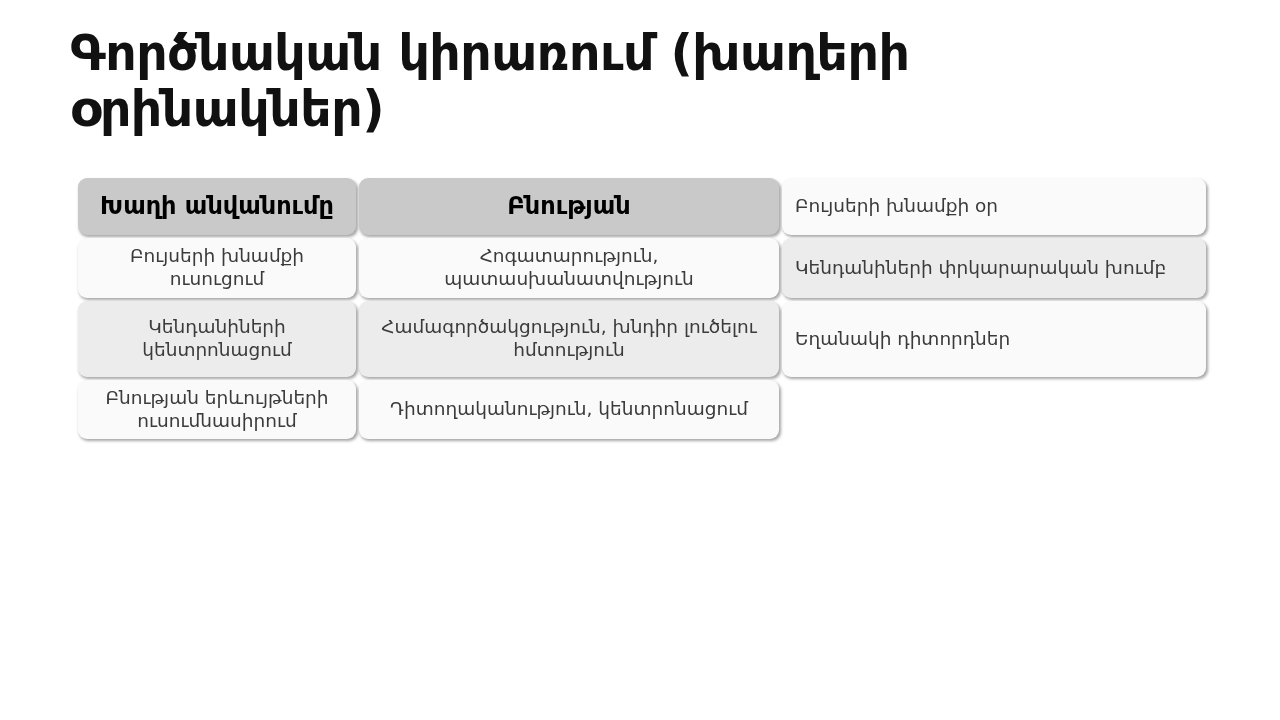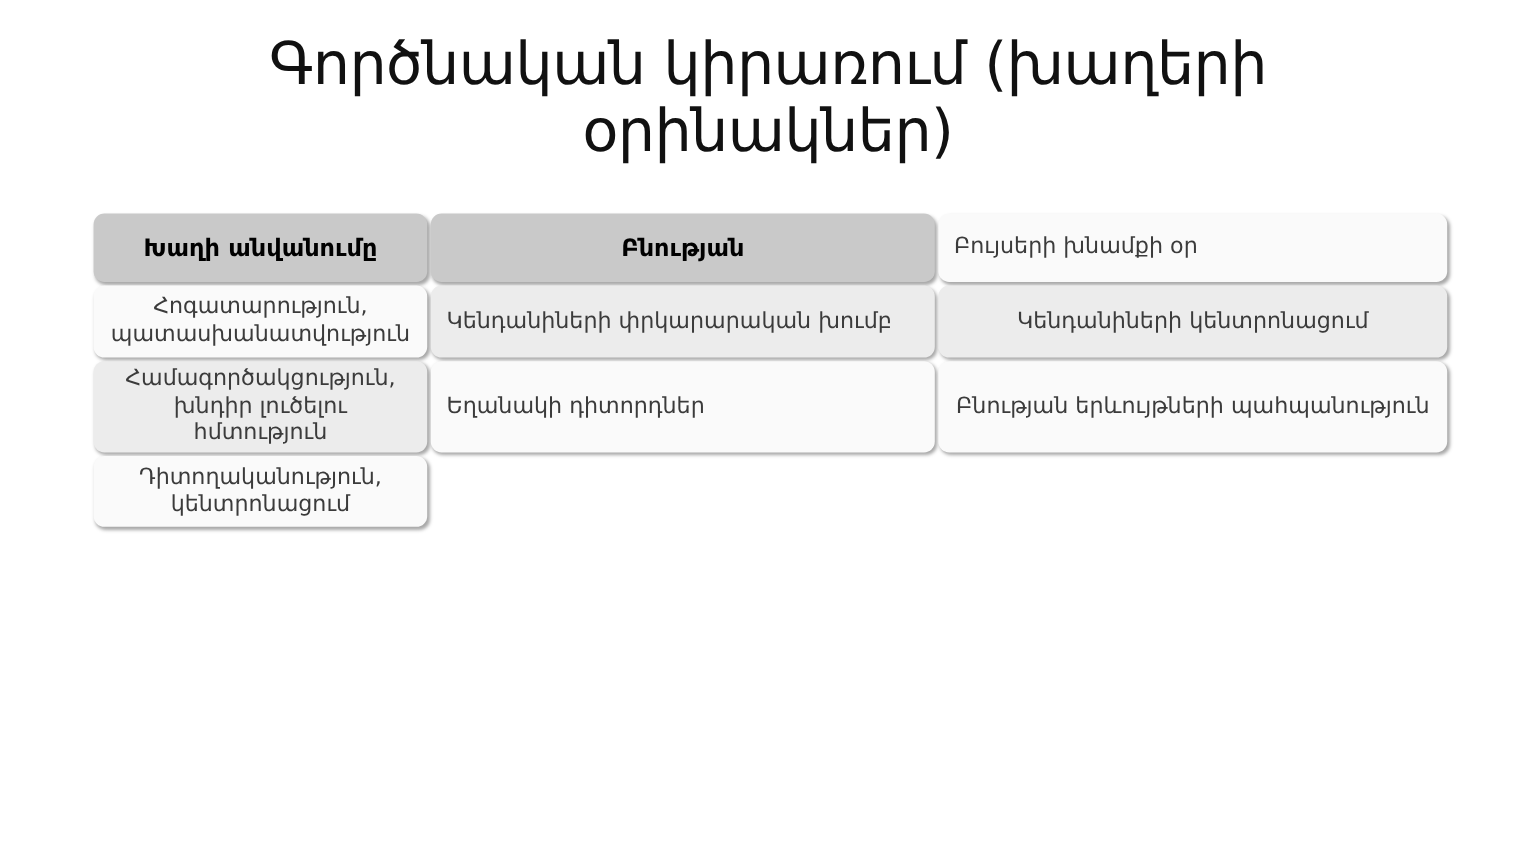--- a/index.html
+++ b/index.html
@@ -13,24 +13,24 @@
   }
   .slide {
     position: relative;
     width: 1280px;
     height: 720px;
     background: #ffffff;
   }
   .title {
     margin: 0;
     padding: 26px 70px 0 70px;
-    text-align: center;
+    text-align: left;
     font-size: 49px;
     line-height: 1.15;
-    font-weight: normal;
+    font-weight: bold;
     color: #111111;
     letter-spacing: -0.5px;
   }
   .table {
     position: absolute;
     left: 78px;
     top: 178px;
     display: grid;
     grid-template-columns: 278px 420px 424px;
     grid-template-rows: 57px 60px 76px 59px;
@@ -48,21 +48,21 @@
     box-sizing: border-box;
     font-size: 18.5px;
     line-height: 1.22;
     color: var(--text-color, #3b3b3b);
     background: var(--row-odd-bg, #fafafa);
   }
   .cell.header {
     background: var(--header-bg, #c9c9c9);
     color: var(--header-text, #000000);
     font-weight: bold;
-    font-size: 20px;
+    font-size: 24px;
   }
   .cell.even {
     background: var(--row-even-bg, #ececec);
   }
   .cell.left {
     justify-content: flex-start;
     text-align: center;
     padding-left: 13px;
     padding-right: 8px;
   }
@@ -72,23 +72,24 @@
 
 <div class="slide">
   <h1 class="title">Գործնական կիրառում (խաղերի օրինակներ)</h1>
 
   <div class="table">
 
     <div class="cell header">Խաղի անվանումը</div>
     <div class="cell header">Բնության</div>
 
     <div class="cell left">Բույսերի խնամքի օր</div>
+    <div class="cell">Բույսերի խնամքի ուսուցում</div>
     <div class="cell">Հոգատարություն, պատասխանատվություն</div>
 
     <div class="cell left even">Կենդանիների փրկարարական խումբ</div>
     <div class="cell even">Կենդանիների կենտրոնացում</div>
     <div class="cell even">Համագործակցություն, խնդիր լուծելու հմտություն</div>
 
     <div class="cell left">Եղանակի դիտորդներ</div>
-    <div class="cell">Բնության երևույթների պահպանություն</div>
+    <div class="cell">Բնության երևույթների ուսումնասիրում</div>
     <div class="cell">Դիտողականություն, կենտրոնացում</div>
   </div>
 </div>
 
 </body></html>

